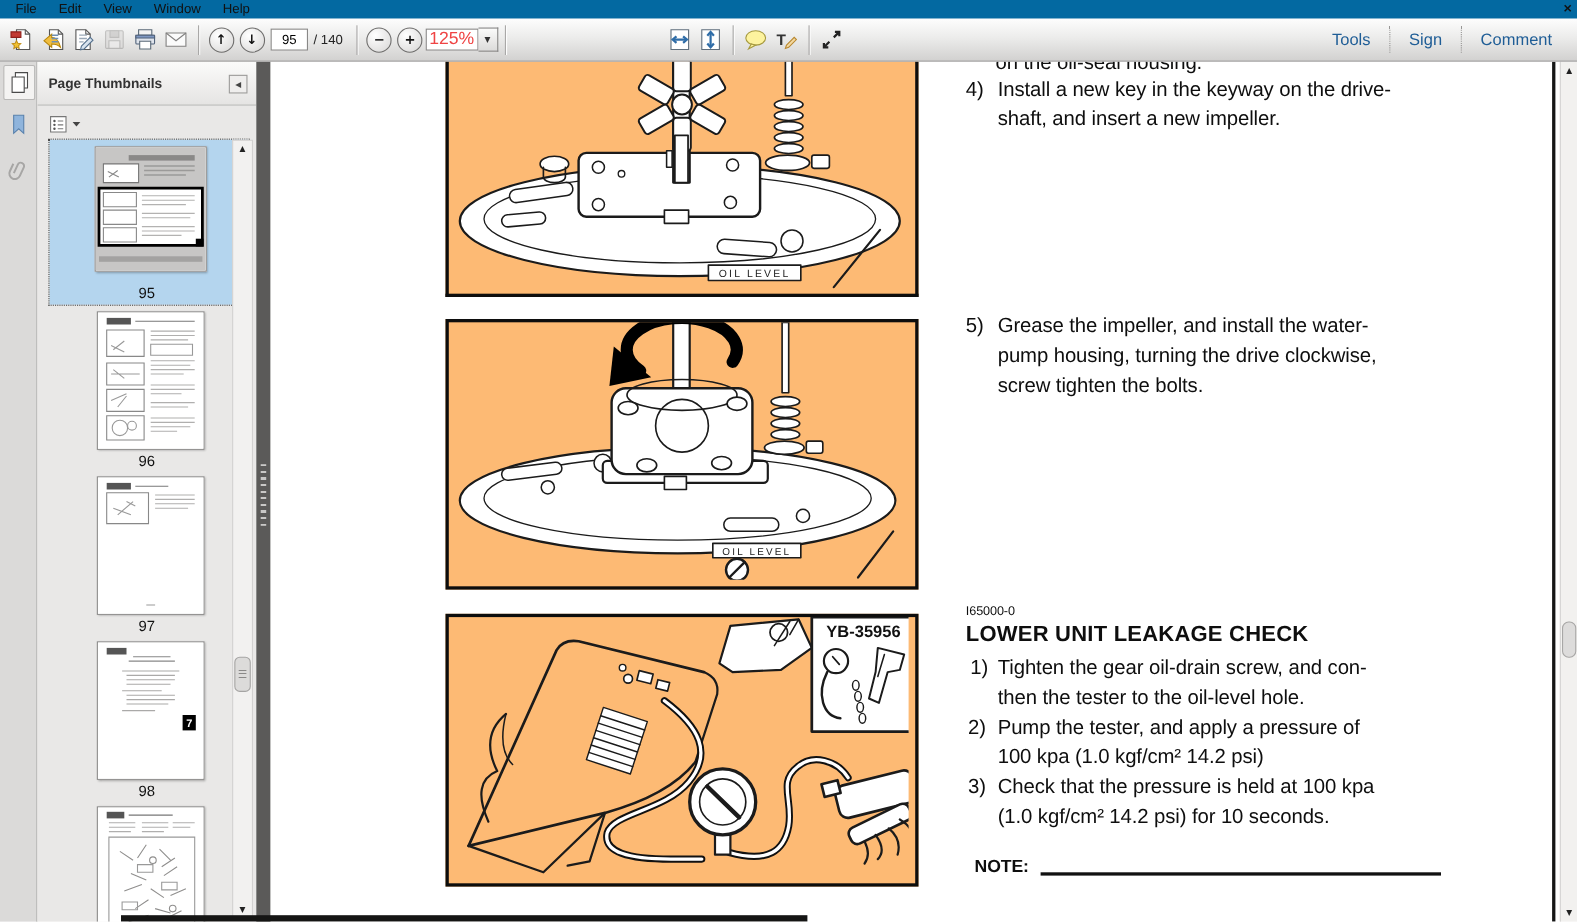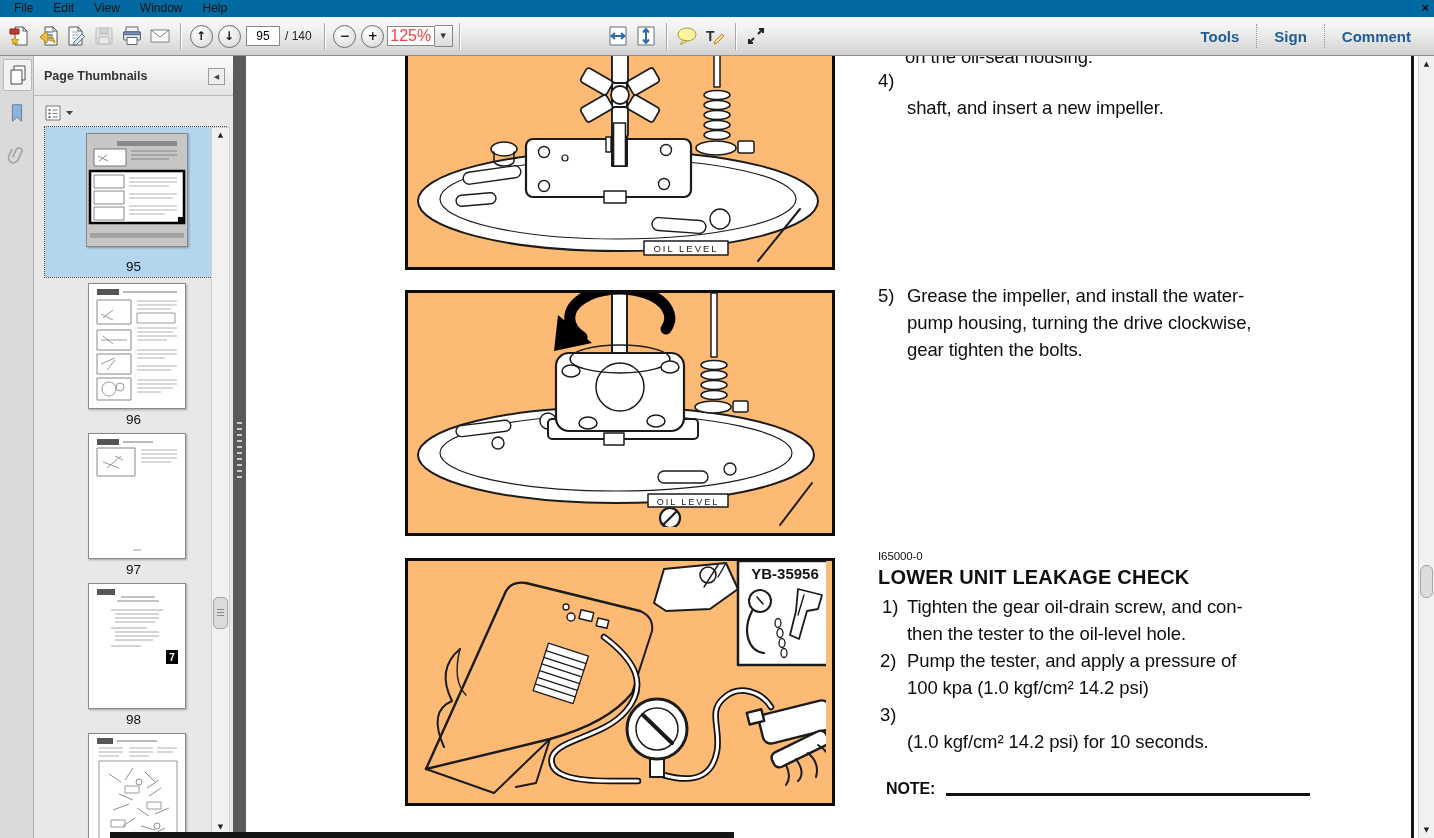--- a/index.html
+++ b/index.html
@@ -25,21 +25,21 @@
   .pageinput{width:32px;height:18px;border:1px solid #898887;background:#fff;text-align:center;
              font-size:12px;font-family:"Liberation Sans",sans-serif;padding:0;margin:0 3px}
   .pagetotal{font-size:12px;color:#222;margin:0 6px 0 2px;white-space:nowrap}
   .zoombox{width:46px;height:18px;border:1px solid #898887;background:#fff;font-size:16px;color:#ef4444;
            display:flex;align-items:center;justify-content:center}
   .zoomdrop{width:17px;height:20px;border:1px solid #898887;border-left:none;
             background:linear-gradient(#fbfbfa,#dcdbda);display:flex;align-items:center;justify-content:center;
             font-size:7px;color:#333}
   .tb-spacer{width:138px}
   .tb-right{margin-left:auto;display:flex;align-items:center;height:100%}
-  .tb-action{color:#1f5d96;font-weight:bold;font-size:15px;padding:0 17px;cursor:default}
+  .tb-action{color:#1f5d96;font-weight:normal;font-size:15px;padding:0 17px;cursor:default}
   .vdots{height:24px;border-left:1px dotted #97She969;border-left:1px dotted #979695}
 
   
   .main{position:absolute;top:56px;left:0;right:0;bottom:0;overflow:hidden}
   .iconstrip{position:absolute;left:0;top:0;bottom:0;width:33px;background:#dbdad9;border-right:1px solid #b3b2b1}
   .strip-btn{position:absolute;left:3px;width:27px;height:30px;display:flex;align-items:center;justify-content:center}
   .strip-btn.active{background:#f4f3f2;border:1px solid #b9b8b7;border-radius:2px}
 
   .panel{position:absolute;left:34px;top:0;bottom:0;width:199px;background:#e9e8e7;overflow:hidden}
   .panel-header{position:absolute;top:0;left:0;right:0;height:39px;
@@ -467,39 +467,41 @@
         <ellipse cx="374" cy="82" rx="3" ry="4.5" stroke-width="1.3"></ellipse>
         <ellipse cx="376" cy="92" rx="3" ry="4.5" stroke-width="1.3"></ellipse>
         <path d="M390 28l24 6-4 14-11 2-8 28-9-4 6-24z" stroke-width="1.8" fill="#fff"></path>
         <path d="M396 34l-6 20" stroke-width="1.4"></path>
       </svg>
     </div>
 
     <div class="dtx" style="left:659px;top:-10px">on the oil-seal housing.</div>
 
     <div class="dtx" style="left:632px;top:14px">4)</div>
+    <div class="dtx" style="left:661px;top:14px">Install a new key in the keyway on the drive-</div>
     <div class="dtx" style="left:661px;top:41px">shaft, and insert a new impeller.</div>
 
     <div class="dtx" style="left:632px;top:229px">5)</div>
     <div class="dtx" style="left:661px;top:229px">Grease the impeller, and install the water-</div>
     <div class="dtx" style="left:661px;top:256px">pump housing, turning the drive clockwise,</div>
-    <div class="dtx" style="left:661px;top:283px">gear tighten the bolts.</div>
+    <div class="dtx" style="left:661px;top:283px">screw tighten the bolts.</div>
 
     <div class="dtx" style="left:632px;top:494px;font-size:11.5px">I65000-0</div>
     <div class="dtx bold" style="left:632px;top:510px;font-size:20px;letter-spacing:0.2px">LOWER UNIT LEAKAGE CHECK</div>
 
     <div class="dtx" style="left:636px;top:540px">1)</div>
     <div class="dtx" style="left:661px;top:540px">Tighten the gear oil-drain screw, and con-</div>
     <div class="dtx" style="left:661px;top:567px">then the tester to the oil-level hole.</div>
 
     <div class="dtx" style="left:634px;top:594px">2)</div>
     <div class="dtx" style="left:661px;top:594px">Pump the tester, and apply a pressure of</div>
     <div class="dtx" style="left:661px;top:621px">100 kpa (1.0 kgf/cm² 14.2 psi)</div>
 
     <div class="dtx" style="left:634px;top:648px">3)</div>
+    <div class="dtx" style="left:661px;top:648px">Check that the pressure is held at 100 kpa</div>
     <div class="dtx" style="left:661px;top:675px">(1.0 kgf/cm² 14.2 psi) for 10 seconds.</div>
 
     <div class="dtx bold" style="left:640px;top:724px;font-size:16px">NOTE:</div>
     <div class="note-rule" style="left:700px;top:737px;width:364px"></div>
 
     <div class="page-edge"></div>
   </div>
 
   <div class="vscroll">
     <div class="sar glyph" style="top:1px">▲</div>

